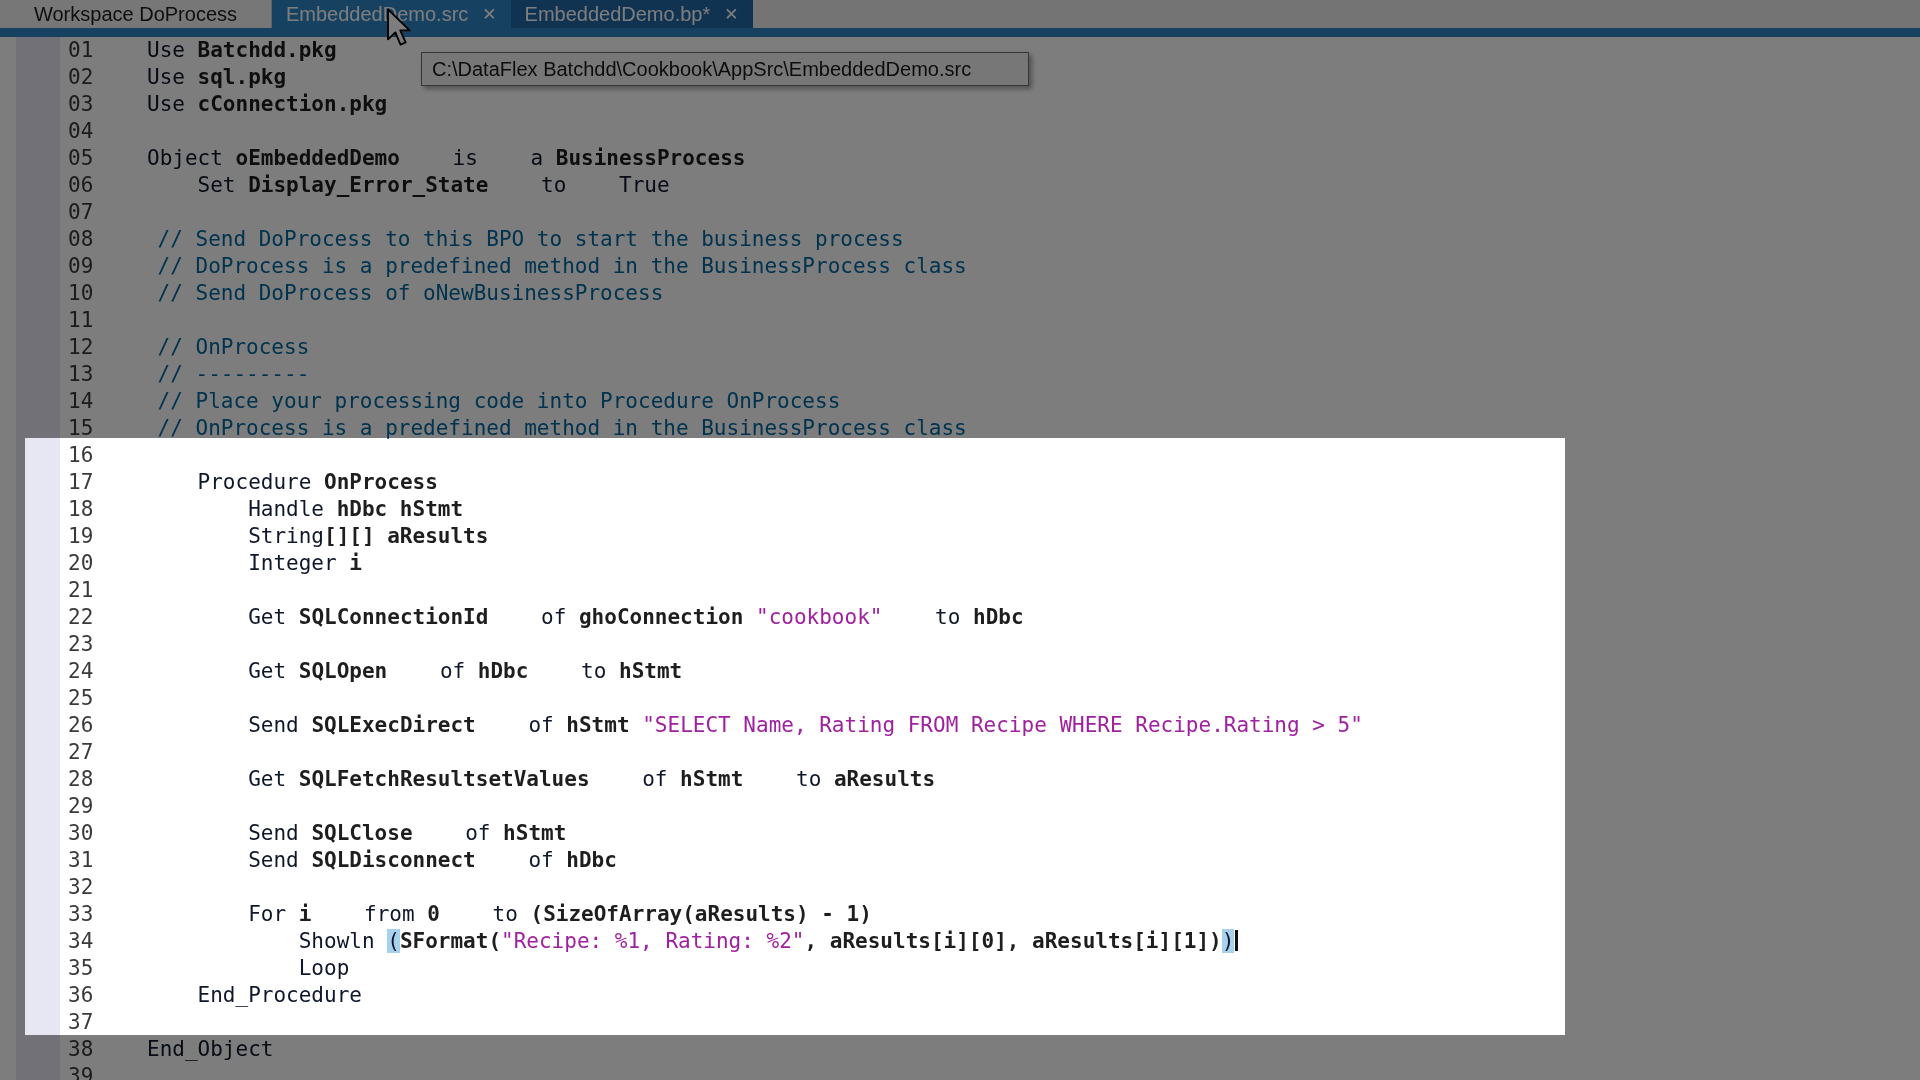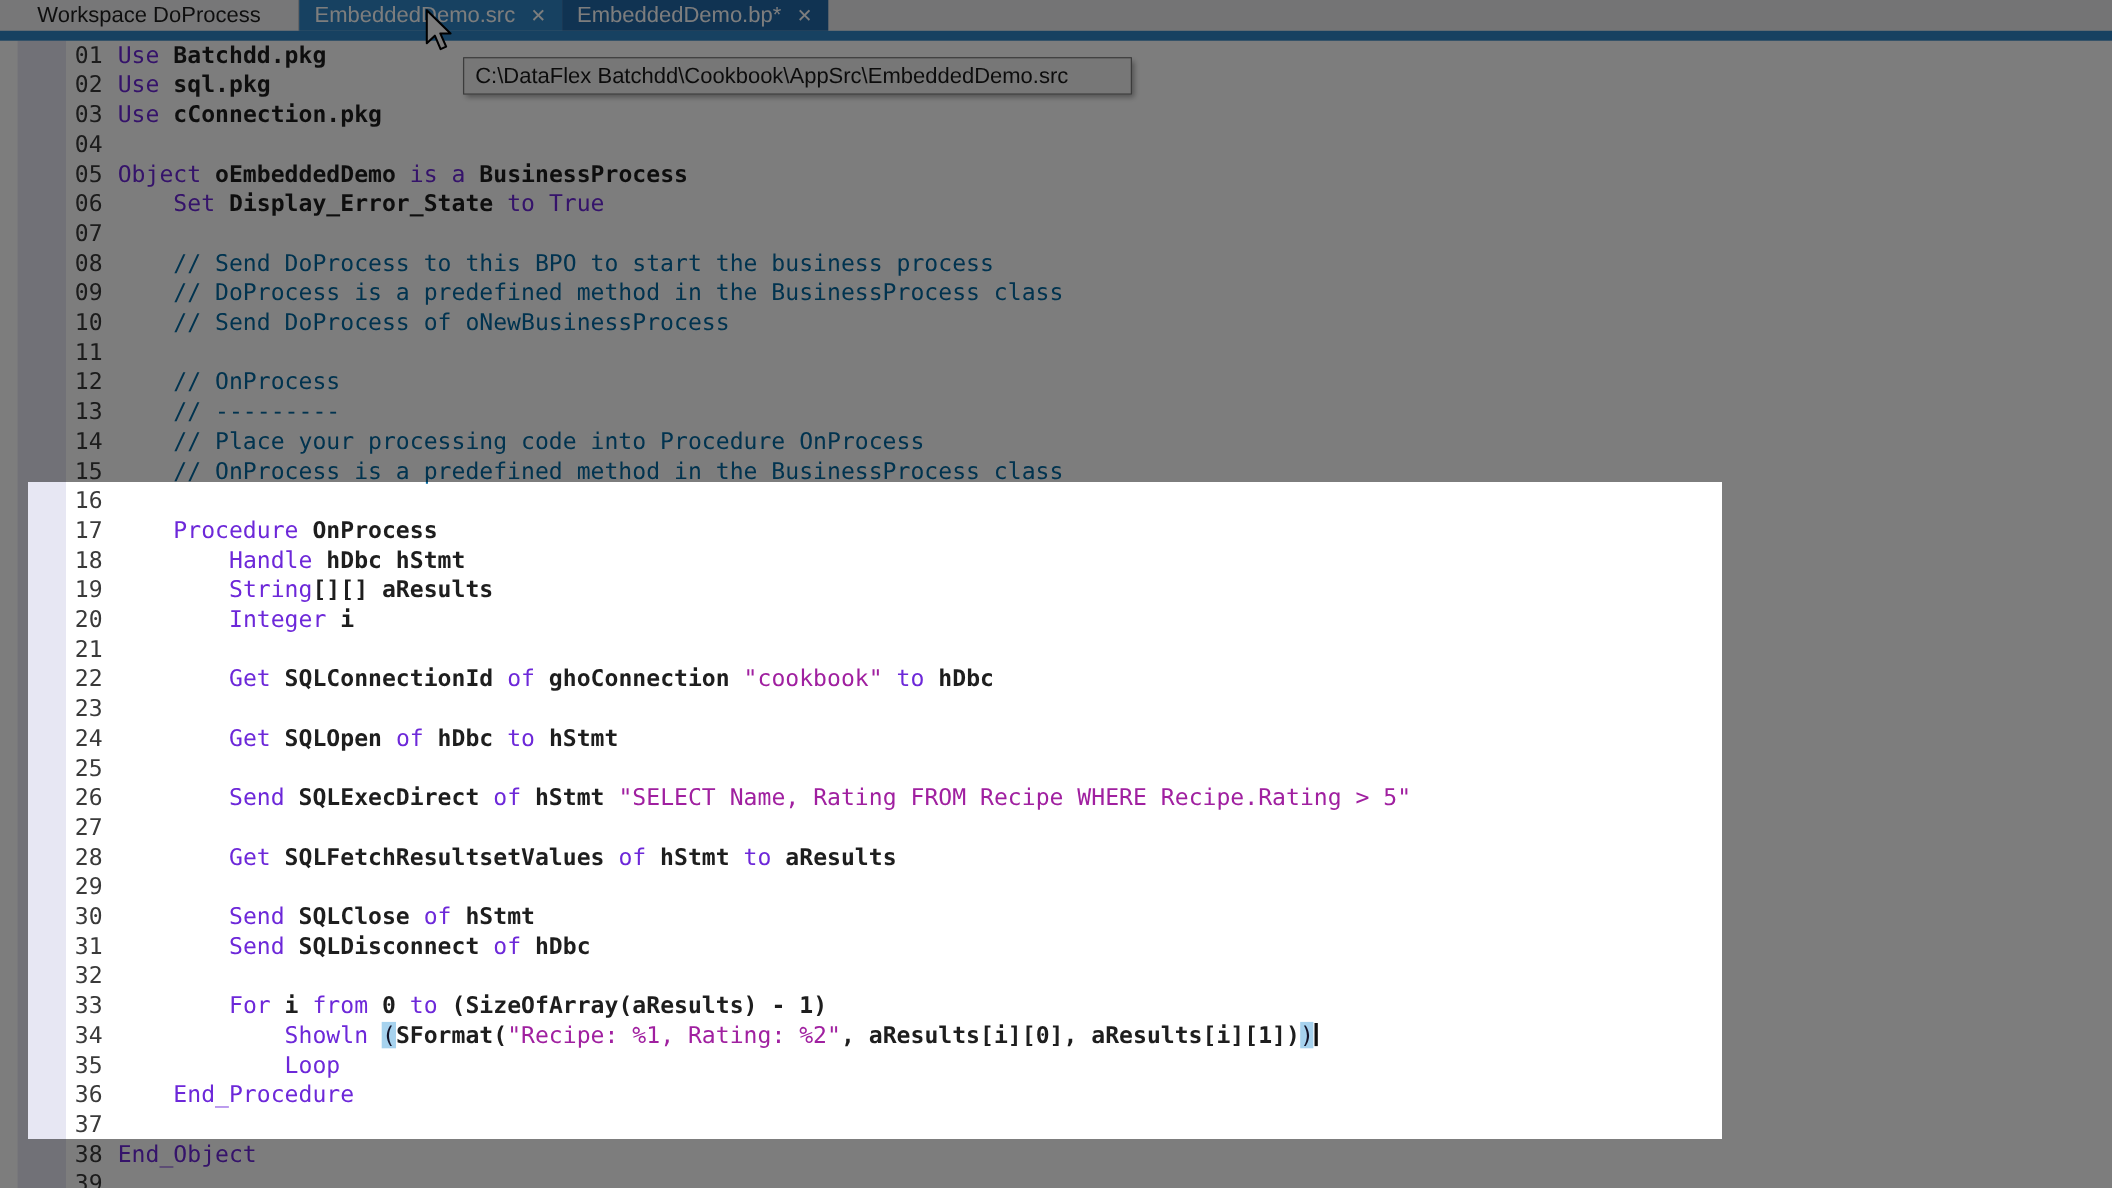--- a/index.html
+++ b/index.html
@@ -15,21 +15,21 @@
   .tab-doc.active{background:#2f86c6;}
   .tab-doc.inactive{background:#2268a8;}
   .tab-close{font-size:17px;line-height:1;color:#ffffff;cursor:default;}
   .tabstrip{position:absolute;top:28px;left:0;width:1920px;height:9px;background:#2f86c6;z-index:2;}
   
   .editor{position:absolute;top:37px;left:16px;width:1920px;bottom:0;background:#ffffff;z-index:1;}
   .marginstrip{position:absolute;left:0;top:0;bottom:0;width:44px;background:#e7e7f3;}
   #code-lines{position:absolute;top:0;left:0;font-family:"DejaVu Sans Mono",monospace;font-size:21px;line-height:27px;white-space:pre;}
   .line{height:27px;display:flex;align-items:baseline;}
   .ln{display:inline-block;width:39px;margin-left:52px;color:#3a3a3a;}
-  .tok-kw{color:#6d28d9;}
+  .tok-kw{color:#0f172a;margin-left:40px;}
   .tok-id{color:#1e1e1e;font-weight:bold;}
   .tok-str{color:#a020a0;}
   .tok-com{color:#0369a1;}
   .tok-hl{background:#a6d2ee;color:#14142a;}
   .caret{display:inline-block;width:3px;height:21px;background:#101010;vertical-align:-3px;margin-left:1px;}
   
   .tooltip{
     position:absolute;left:421px;top:52px;width:608px;height:34px;
     background:#f2f2f2;border:1px solid #6e6e6e;box-shadow:3px 3px 5px rgba(0,0,0,0.35);
     font-size:20px;color:#1a1a1a;display:flex;align-items:center;

